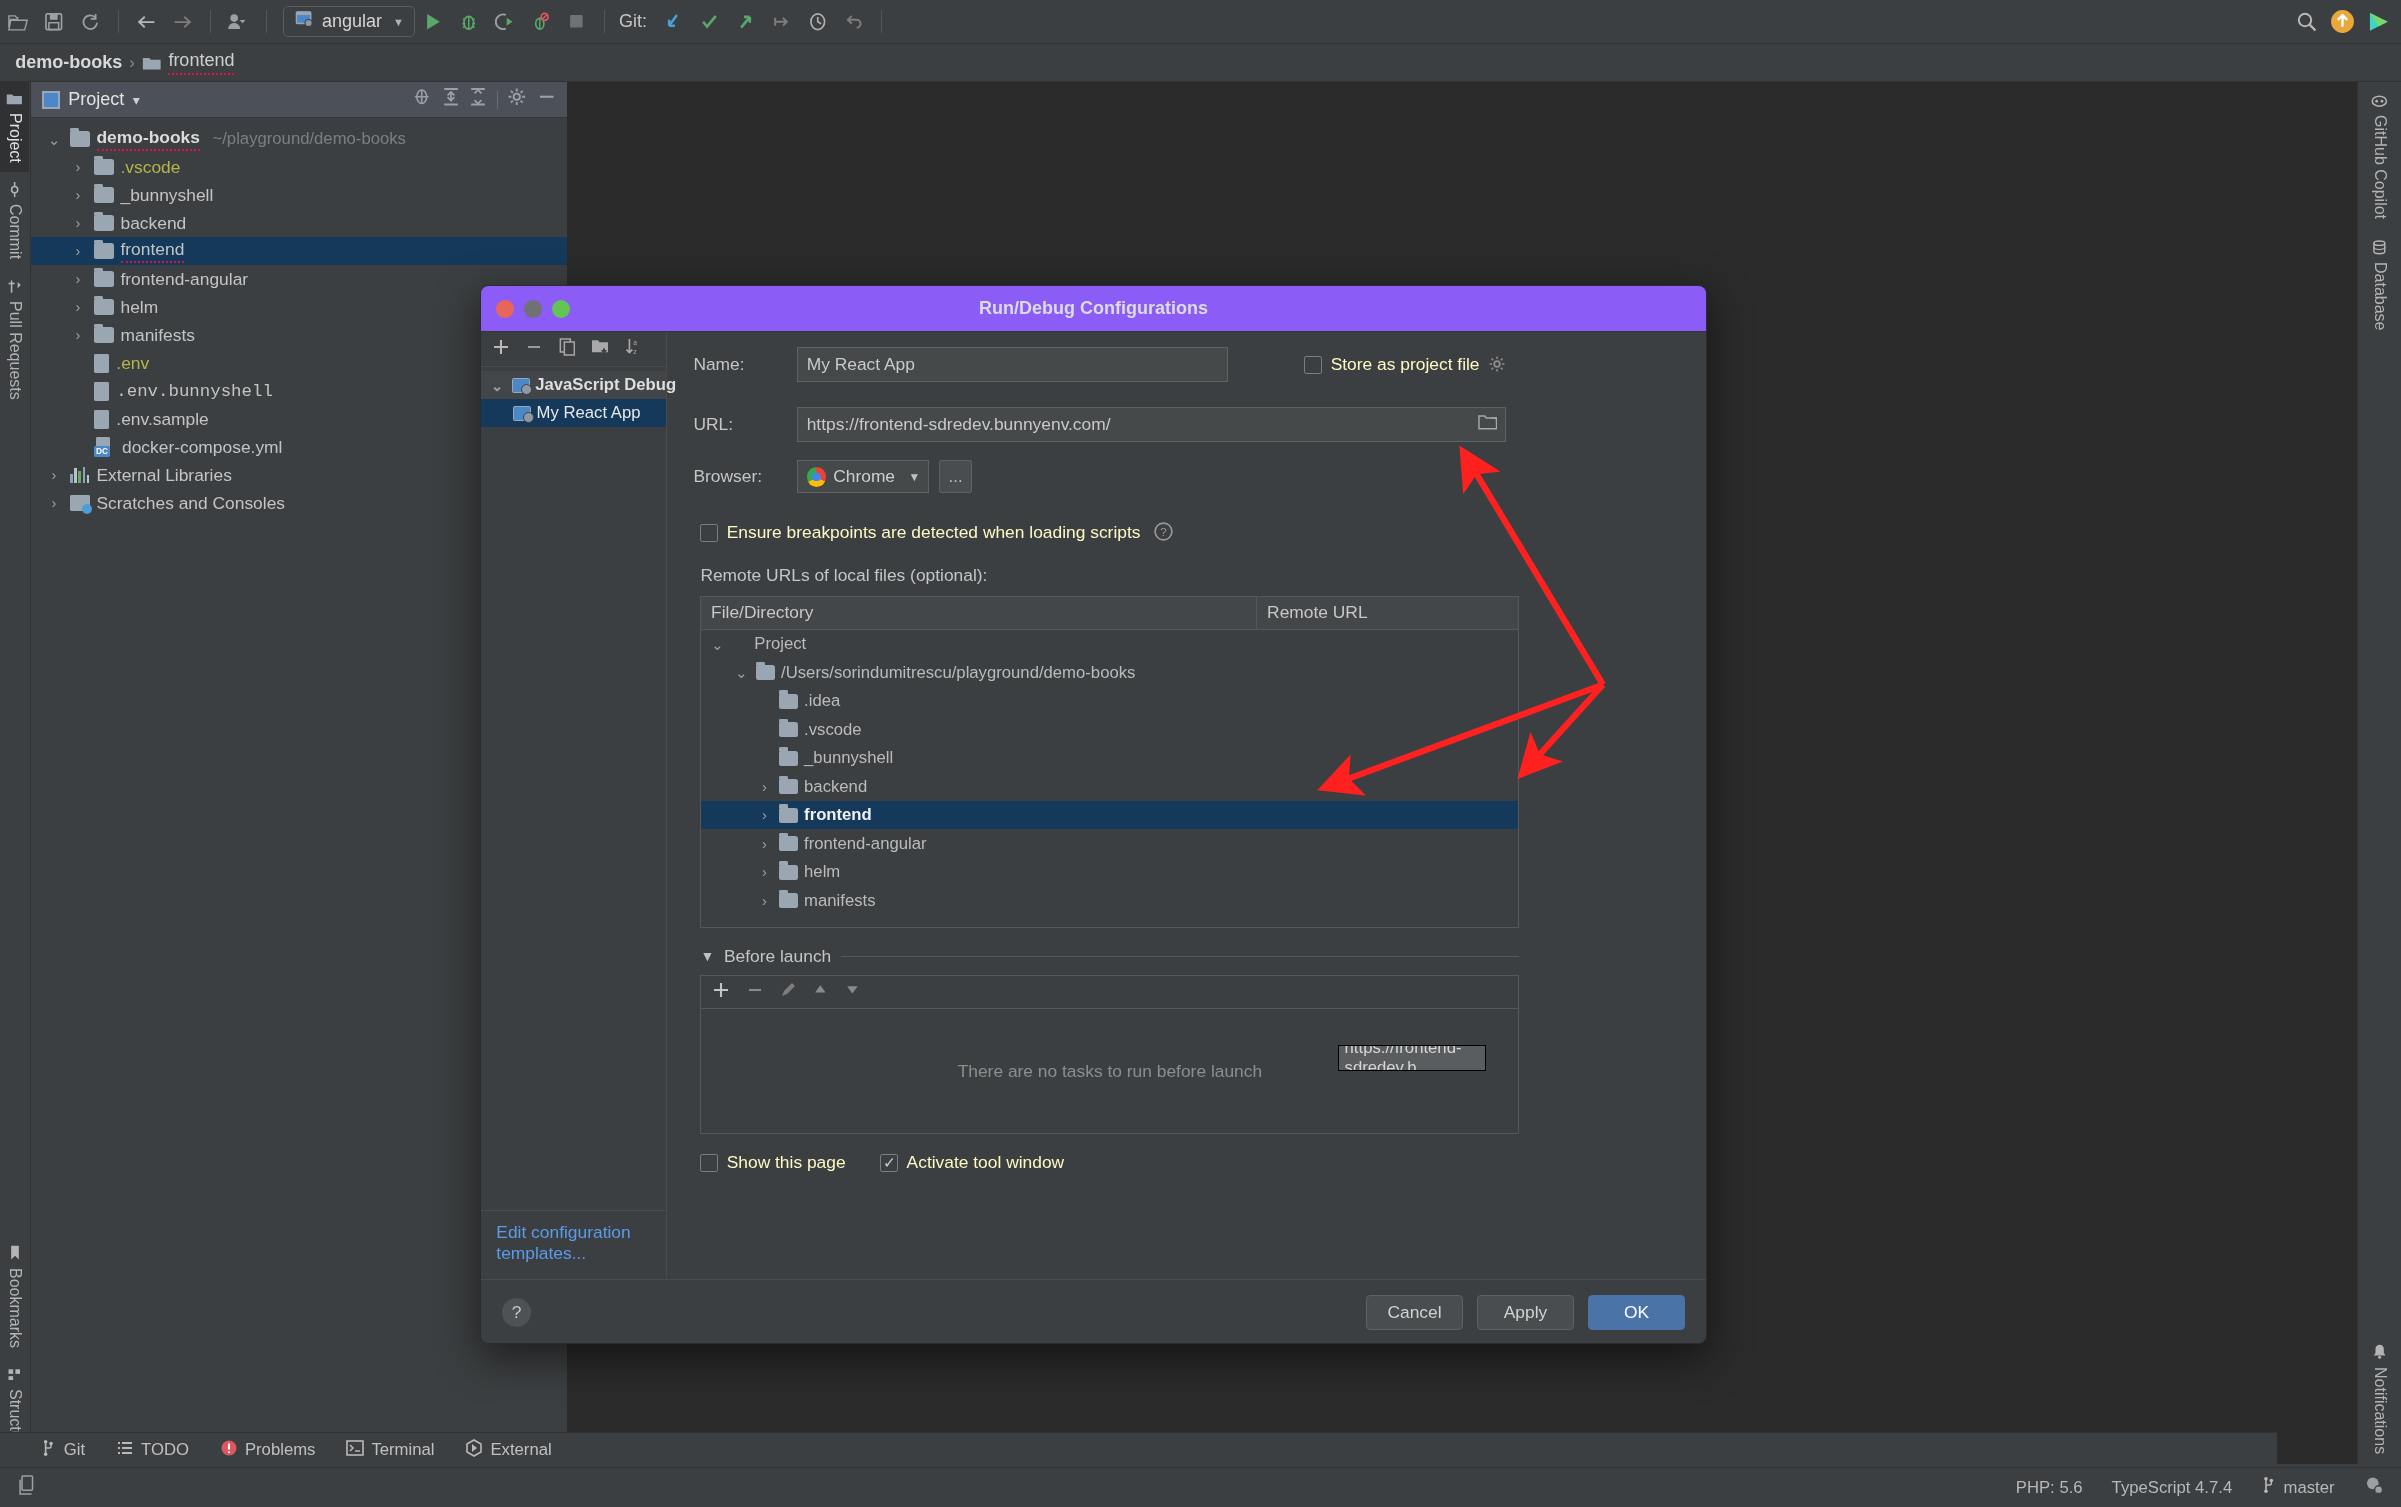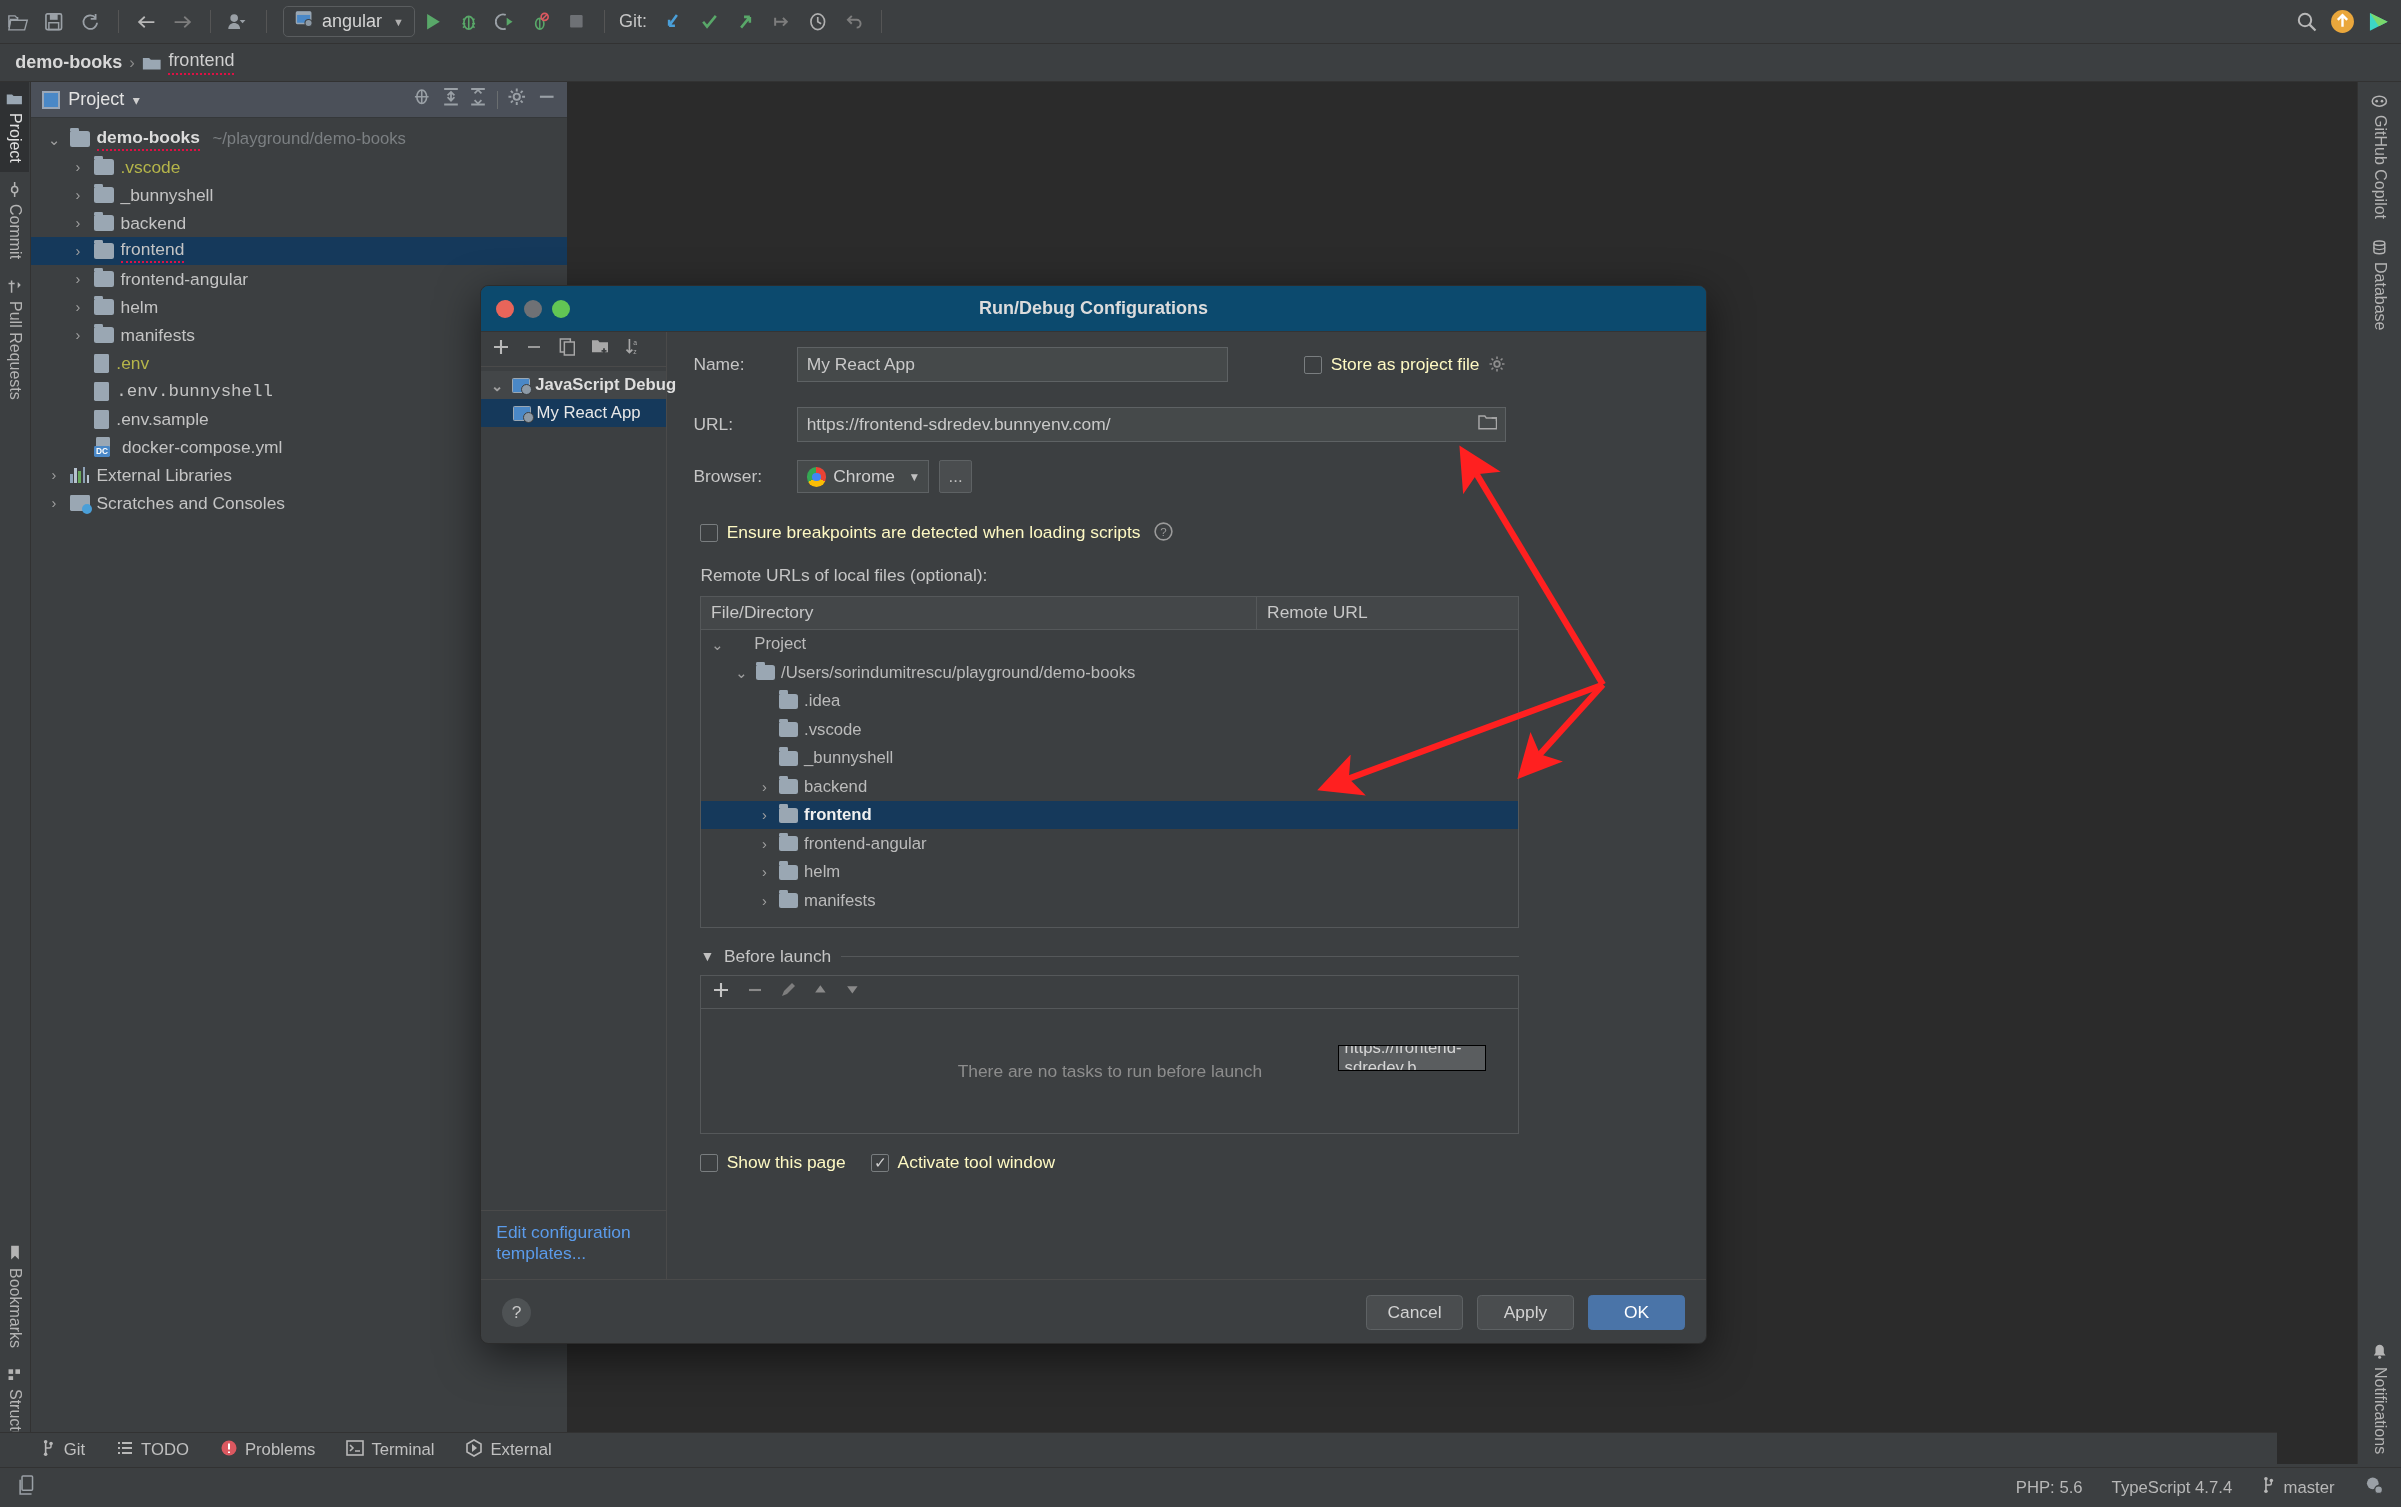--- a/index.html
+++ b/index.html
@@ -138,21 +138,21 @@
   .sb-right { margin-left: auto; display:flex; align-items:center; gap: 29px; }
 
   
   .dialog {
     position: absolute; left: 480px; top: 285px; width: 1227px; height: 1059px;
     background: #3c3f41; border-radius: 8.3px; box-shadow: 0 12.5px 42px rgba(0,0,0,.55);
     border: 0.7px solid #2c2c2c; overflow: hidden;
   }
   .dlg-title {
     height: 46px; display: flex; align-items: center; position: relative;
-    background: #0c4a6e; border-bottom: 0.7px solid #343434;
+    background: #8b5cf6; border-bottom: 0.7px solid #343434;
   }
   .traffic { position: absolute; left: 15.3px; display: flex; gap: 9.7px; }
   .dot { width: 18px; height: 18px; border-radius: 50%; }
   .dot.r { background: #e8655a; } .dot.y { background: #6f7175; } .dot.g { background: #62c554; }
   .dlg-title-text {
     flex: 1; text-align: center; font-size: 18px; font-weight: bold; color: #dcdcdc;
   }
   .dlg-body { display: flex; height: 947px; }
   .dlg-left {
     width: 186px; border-right: 0.7px solid #4a4a4a; display: flex; flex-direction: column;
@@ -940,21 +940,21 @@
             </span>
           </div>
           <div class="bl-empty">There are no tasks to run before launch</div>
         </div>
 
         <div style="display:flex;align-items:center;gap:9.7px;margin:18px 0 0 7px">
           <span style="display:flex;align-items:center">
             <span class="chk"></span>
             <span class="chk-label">Show this page</span>
           </span>
-          <span style="display:flex;align-items:center;margin-left:16px">
+          <span style="display:flex;align-items:center;margin-left:25px">
             <span class="chk on"></span>
             <span class="chk-label">Activate tool window</span>
           </span>
         </div>
 
         <div class="inline-edit" style="left:671px;top:713px;width:148px">
           <span>https://frontend-sdredev.b</span>
         </div>
 
       </div>

